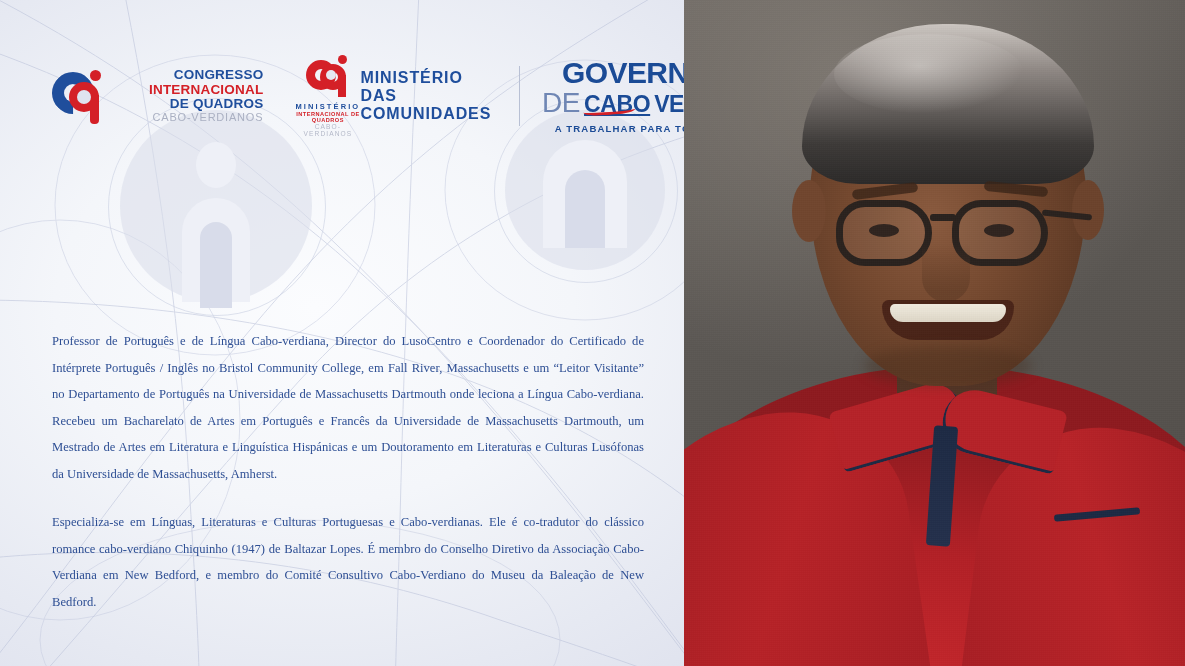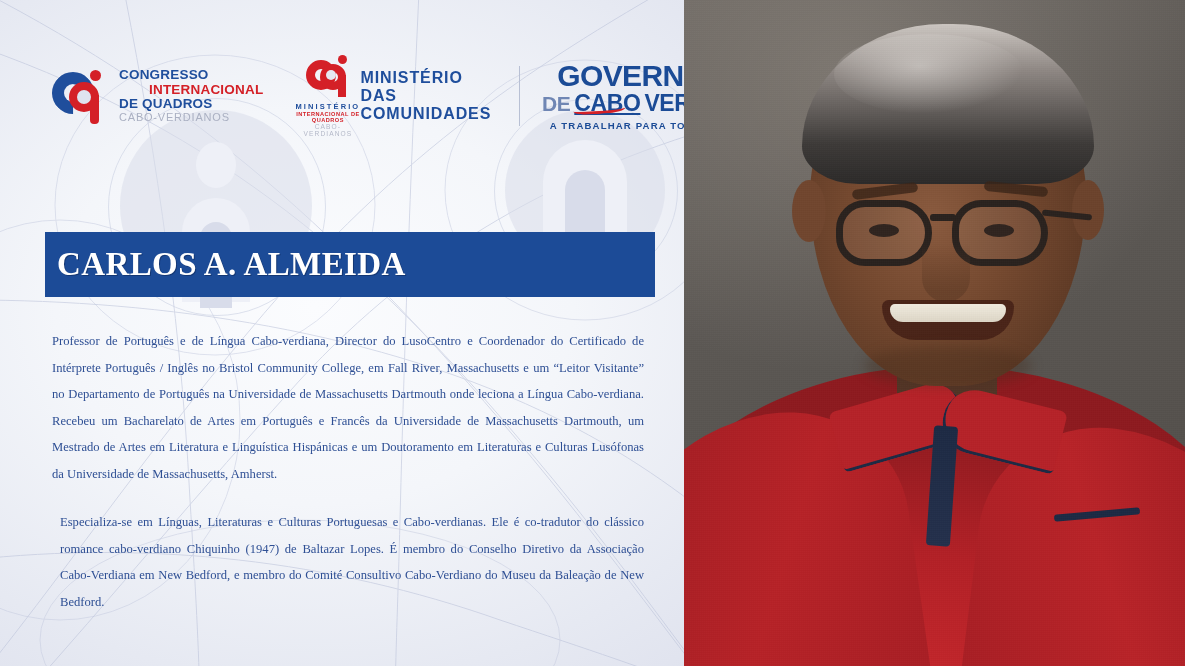--- a/index.html
+++ b/index.html
@@ -146,21 +146,21 @@
     background: #d42027;
   }
   #cq-primary .cq-eye {
     position: absolute;
     left: 25px; top: 22px;
     width: 14px; height: 14px;
     border-radius: 50%;
     background: #dfe3ef;
   }
 
-  .cq-wordmark { margin-left: 11px; line-height: 1.08; }
+  .cq-wordmark { margin-left: 11px; line-height: 1.08; text-align: right; }
   .cq-wordmark .l1,
   .cq-wordmark .l2,
   .cq-wordmark .l3 {
     font-family: "Liberation Sans", sans-serif;
     font-weight: bold;
     font-size: 13.5px;
     letter-spacing: .2px;
   }
   .cq-wordmark .l1 { color: #1f4e9c; }
   .cq-wordmark .l2 { color: #d42027; padding-left: 30px; }
@@ -256,21 +256,21 @@
     font-size: 23px;
     color: #1b4b96;
     letter-spacing: -.4px;
     line-height: 1.05;
     display: flex;
     align-items: baseline;
     justify-content: center;
     gap: 4px;
     position: relative;
   }
-  #gov-de { font-weight: bold; color: #6f86b4; font-size: 21px; }
+  #gov-de { font-weight: normal; color: #6f86b4; font-size: 28px; }
   #gov-cabo { position: relative; display: inline-block; text-decoration: underline; }
   #gov-cabo .swoosh {
     position: absolute;
     left: -1px; bottom: 1px;
     width: 52px; height: 8px;
     border-bottom: 3px solid #d42027;
     border-radius: 0 0 40% 40%;
     transform: rotate(-4deg);
   }
   #gov-tagline {
@@ -309,21 +309,21 @@
   }
   #bio p {
     margin: 0 0 22px 0;
     font-family: "Liberation Serif", serif;
     font-size: 12.6px;
     line-height: 26.5px;
     color: #2e4f94;
     text-align: justify;
     text-justify: inter-word;
   }
-  #bio p:last-child { margin-bottom: 0; margin-left: 8px; }
+  #bio p:last-child { margin-bottom: 0; }
 
   
   #portrait {
     position: absolute;
     left: 684px; top: 0;
     width: 501px; height: 666px;
     overflow: hidden;
     background: linear-gradient(160deg, #6b6661 0%, #5c5854 40%, #4f4b47 100%);
   }
   #portrait .backdrop-light {
@@ -607,23 +607,20 @@
             <span>CABO</span>
             <span class="swoosh"></span>
           </span>
           <span>VERDE</span>
         </div>
         <div id="gov-tagline">A TRABALHAR PARA TODOS.</div>
       </div>
 
     </div>
 
-    <div id="name-banner">
-      <h1>CARLOS A. ALMEIDA</h1>
-    </div>
 
     <div id="bio">
       <p>Professor de Português e de Língua Cabo-verdiana, Director do LusoCentro e Coordenador do Certificado de Intérprete Português / Inglês no Bristol Community College, em Fall River, Massachusetts e um “Leitor Visitante” no Departamento de Português na Universidade de Massachusetts Dartmouth onde leciona a Língua Cabo-verdiana. Recebeu um Bacharelato de Artes em Português e Francês da Universidade de Massachusetts Dartmouth, um Mestrado de Artes em Literatura e Linguística Hispánicas e um Doutoramento em Literaturas e Culturas Lusófonas da Universidade de Massachusetts, Amherst.</p>
       <p>Especializa-se em Línguas, Literaturas e Culturas Portuguesas e Cabo-verdianas. Ele é co-tradutor do clássico romance cabo-verdiano Chiquinho (1947) de Baltazar Lopes. É membro do Conselho Diretivo da Associação Cabo-Verdiana em New Bedford, e membro do Comité Consultivo Cabo-Verdiano do Museu da Baleação de New Bedford.</p>
     </div>
 
   </div>
 
   <div id="portrait">
     <div class="backdrop-light"></div>

